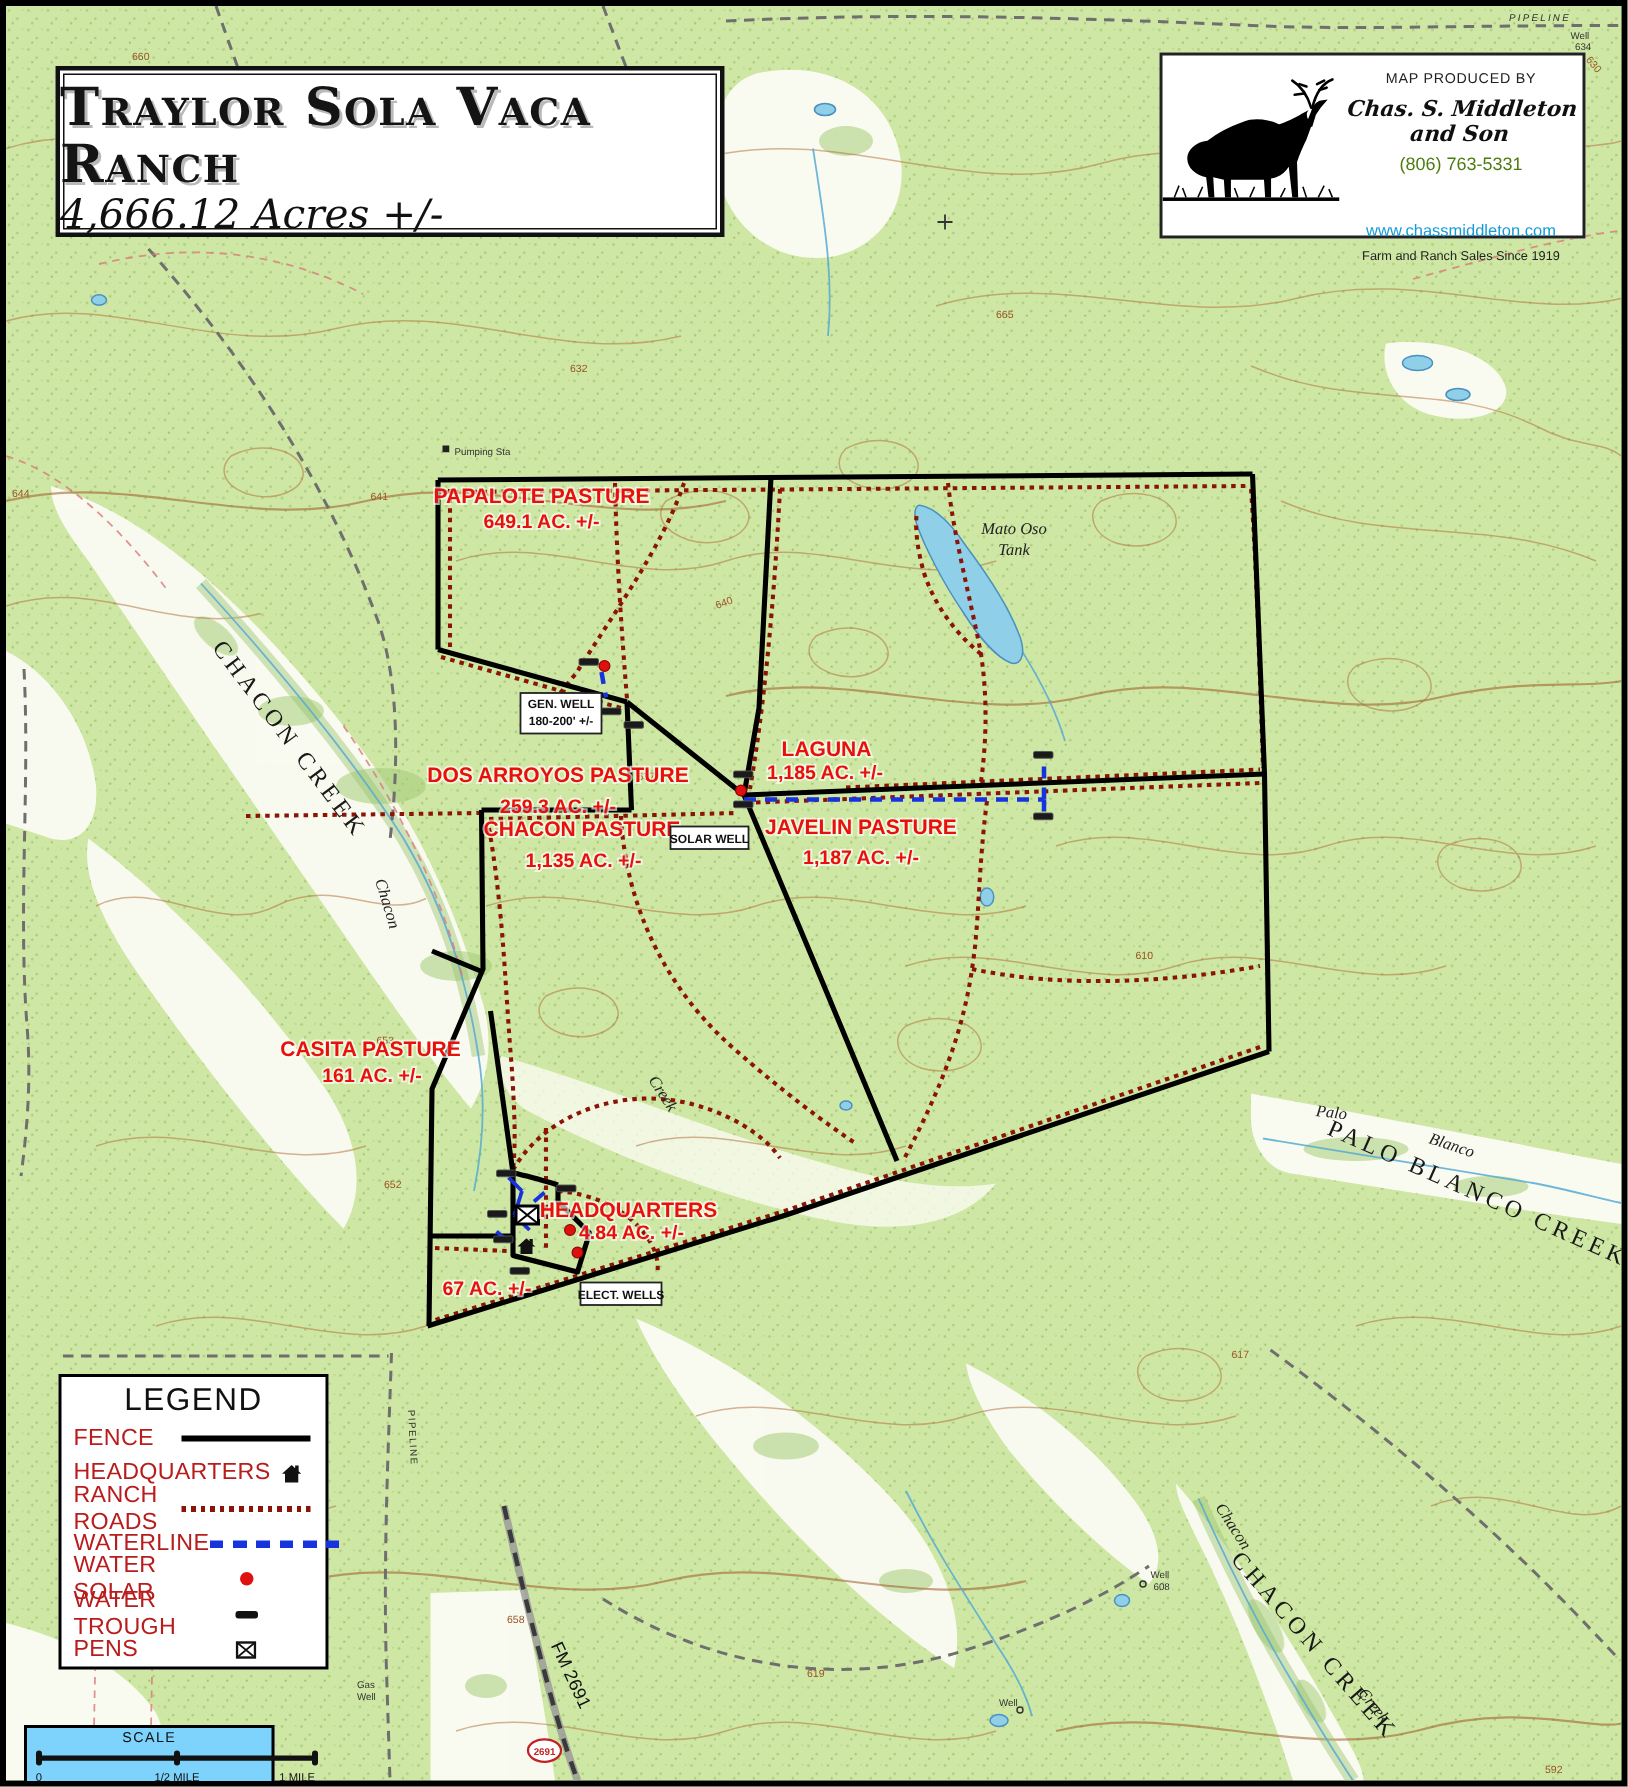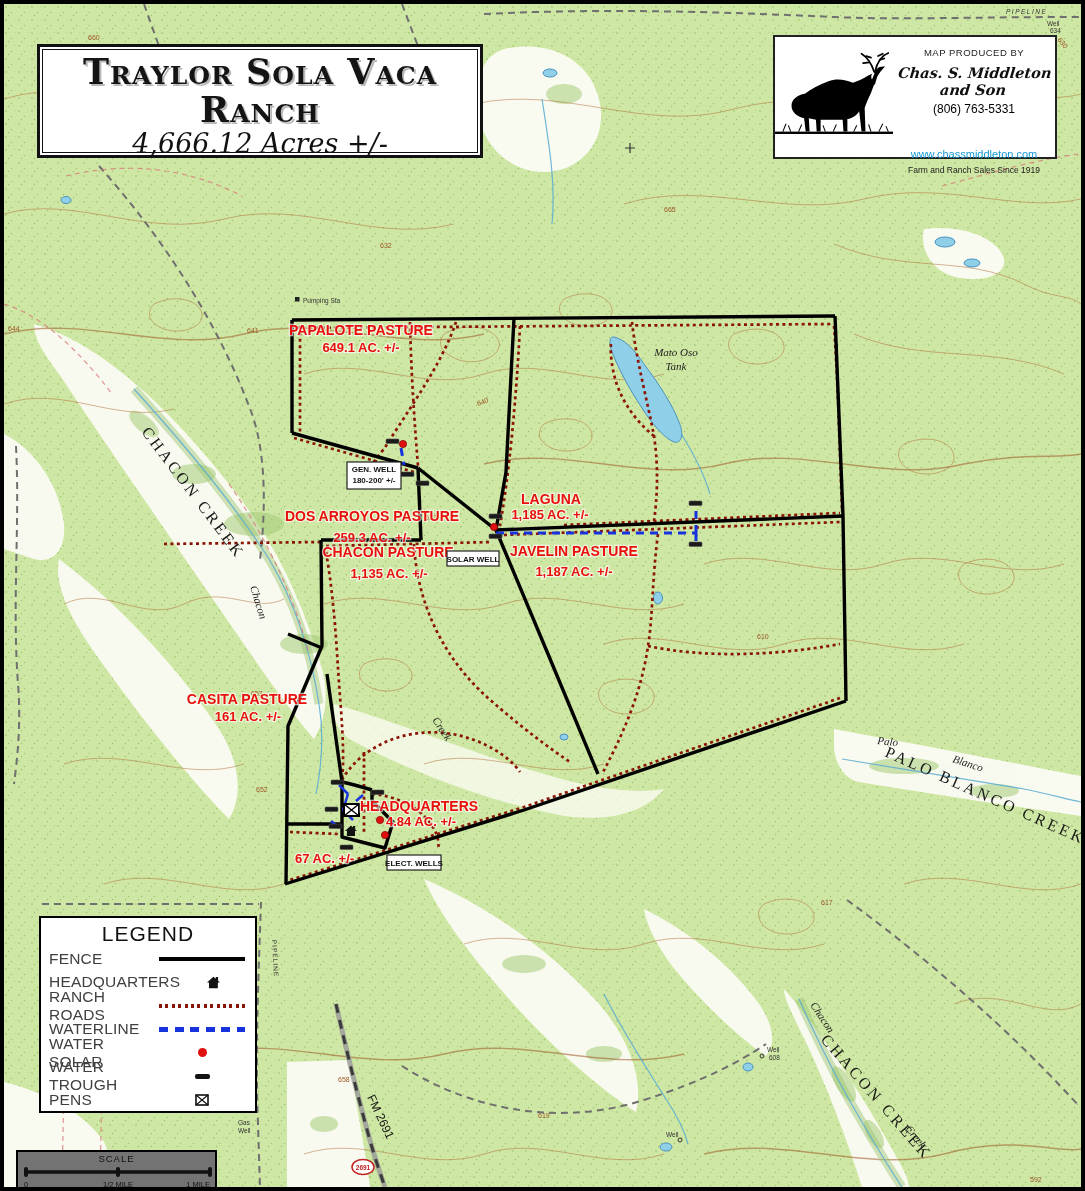--- a/index.html
+++ b/index.html
@@ -7,21 +7,21 @@
     position:relative; width:1085px; height:1191px;
     border:4px solid #000; box-sizing:border-box;
     font-family:"Liberation Sans", sans-serif; overflow:hidden; background:#cfe7a4;
   }
   #basemap{position:absolute;left:0;top:0;}
   .overlay{position:absolute; box-sizing:border-box;}
   
   #title-box{
     left:33px; top:40px; width:446px; height:114px; background:#fff;
     border:3px solid #111; outline:1px solid #111; outline-offset:-6px;
-    text-align:center; padding-top:6px;
+    padding-top:6px;
   }
   #title-box .ranch-name{
     font-family:"DejaVu Serif", serif; font-weight:bold; font-variant:small-caps;
     font-size:35px; letter-spacing:1px; color:#141414; text-shadow:2px 2px 0 #b9b9b9;
     line-height:38px;
   }
   #title-box .acreage{
     font-family:"DejaVu Serif", serif; font-style:italic; font-size:27px; color:#111; line-height:30px;
   }
   #title-box .county{
@@ -29,40 +29,40 @@
   }
   
   #producer-box{
     left:769px; top:31px; width:284px; height:124px; background:#fff;
     border:2px solid #222; display:flex; align-items:stretch;
   }
   #producer-box .deer-wrap{width:118px; position:relative;}
   #producer-box .info{flex:1; text-align:center; padding-top:10px;}
   .produced-by{font-size:9.5px; letter-spacing:.5px; color:#222; margin-bottom:6px;}
   .company{font-family:"DejaVu Serif", serif; font-style:italic; font-weight:bold; font-size:14.5px; color:#101010; transform:skewX(-6deg); margin-bottom:4px;}
-  .phone{font-size:12px; color:#000000; margin-bottom:2px;}
+  .phone{font-size:12px; color:#4d7c0f; margin-bottom:2px;}
   .website{font-size:11px; font-weight:normal; margin-bottom:5px;margin-top:32px;}
   .tagline{font-size:8.5px; color:#222;}
   
   #legend-box{
-    left:35px; top:912px; width:218px; height:197px; background:#fff;
+    left:35px; top:912px; width:180px; height:197px; background:#fff;
     border:2.5px solid #000; padding:2px 8px 0 8px;
   }
   #legend-title{text-align:center; font-size:21px; letter-spacing:1px; color:#111; margin:2px 0 1px 0;}
   .legend-row{display:flex; align-items:center; height:23.5px;}
-  .legend-row .lab{flex:1; font-size:15.5px; color:#404040; letter-spacing:.2px;}
+  .legend-row .lab{flex:1; font-size:15.5px; color:#b91c1c; letter-spacing:.2px;}
   .legend-row .sym{width:90px; display:flex; justify-content:center; align-items:center;}
   .sym-line-fence{width:86px; height:3.5px; background:#000;}
   .sym-line-roads{width:86px; height:4px; background:repeating-linear-gradient(90deg,#8b1408 0 3px,transparent 3px 6.4px);}
   .sym-line-water{width:86px; height:4.5px; background:repeating-linear-gradient(90deg,#1733dd 0 9px,transparent 9px 15.5px);}
   .sym-dot-well{width:9px; height:9px; border-radius:50%; background:#e01010;}
   .sym-trough{width:15px; height:4.5px; border-radius:2px; background:#111;}
   
   #scale-box{
-    left:12px; top:1146px; width:201px; height:41px; background:#737373; border:2.5px solid #000;
+    left:12px; top:1146px; width:167px; height:41px; background:#7dd3fc; border:2.5px solid #000;
   }
   #scale-box .scale-title{text-align:center; font-size:9.5px; letter-spacing:1px; color:#111; margin-top:1px;}
   
   text{font-family:"Liberation Sans", sans-serif;}
   .pasture-name, .pasture-acres{
     font-weight:bold; fill:#e8100d; paint-order:stroke; stroke:rgba(255,255,250,.65); stroke-width:2.5px;
   }
   .pasture-name{font-size:14px;}
   .pasture-acres{font-size:13px;}
   .topo-big{font-family:"Liberation Serif", serif; font-size:16px; letter-spacing:3px; fill:#181818;}

